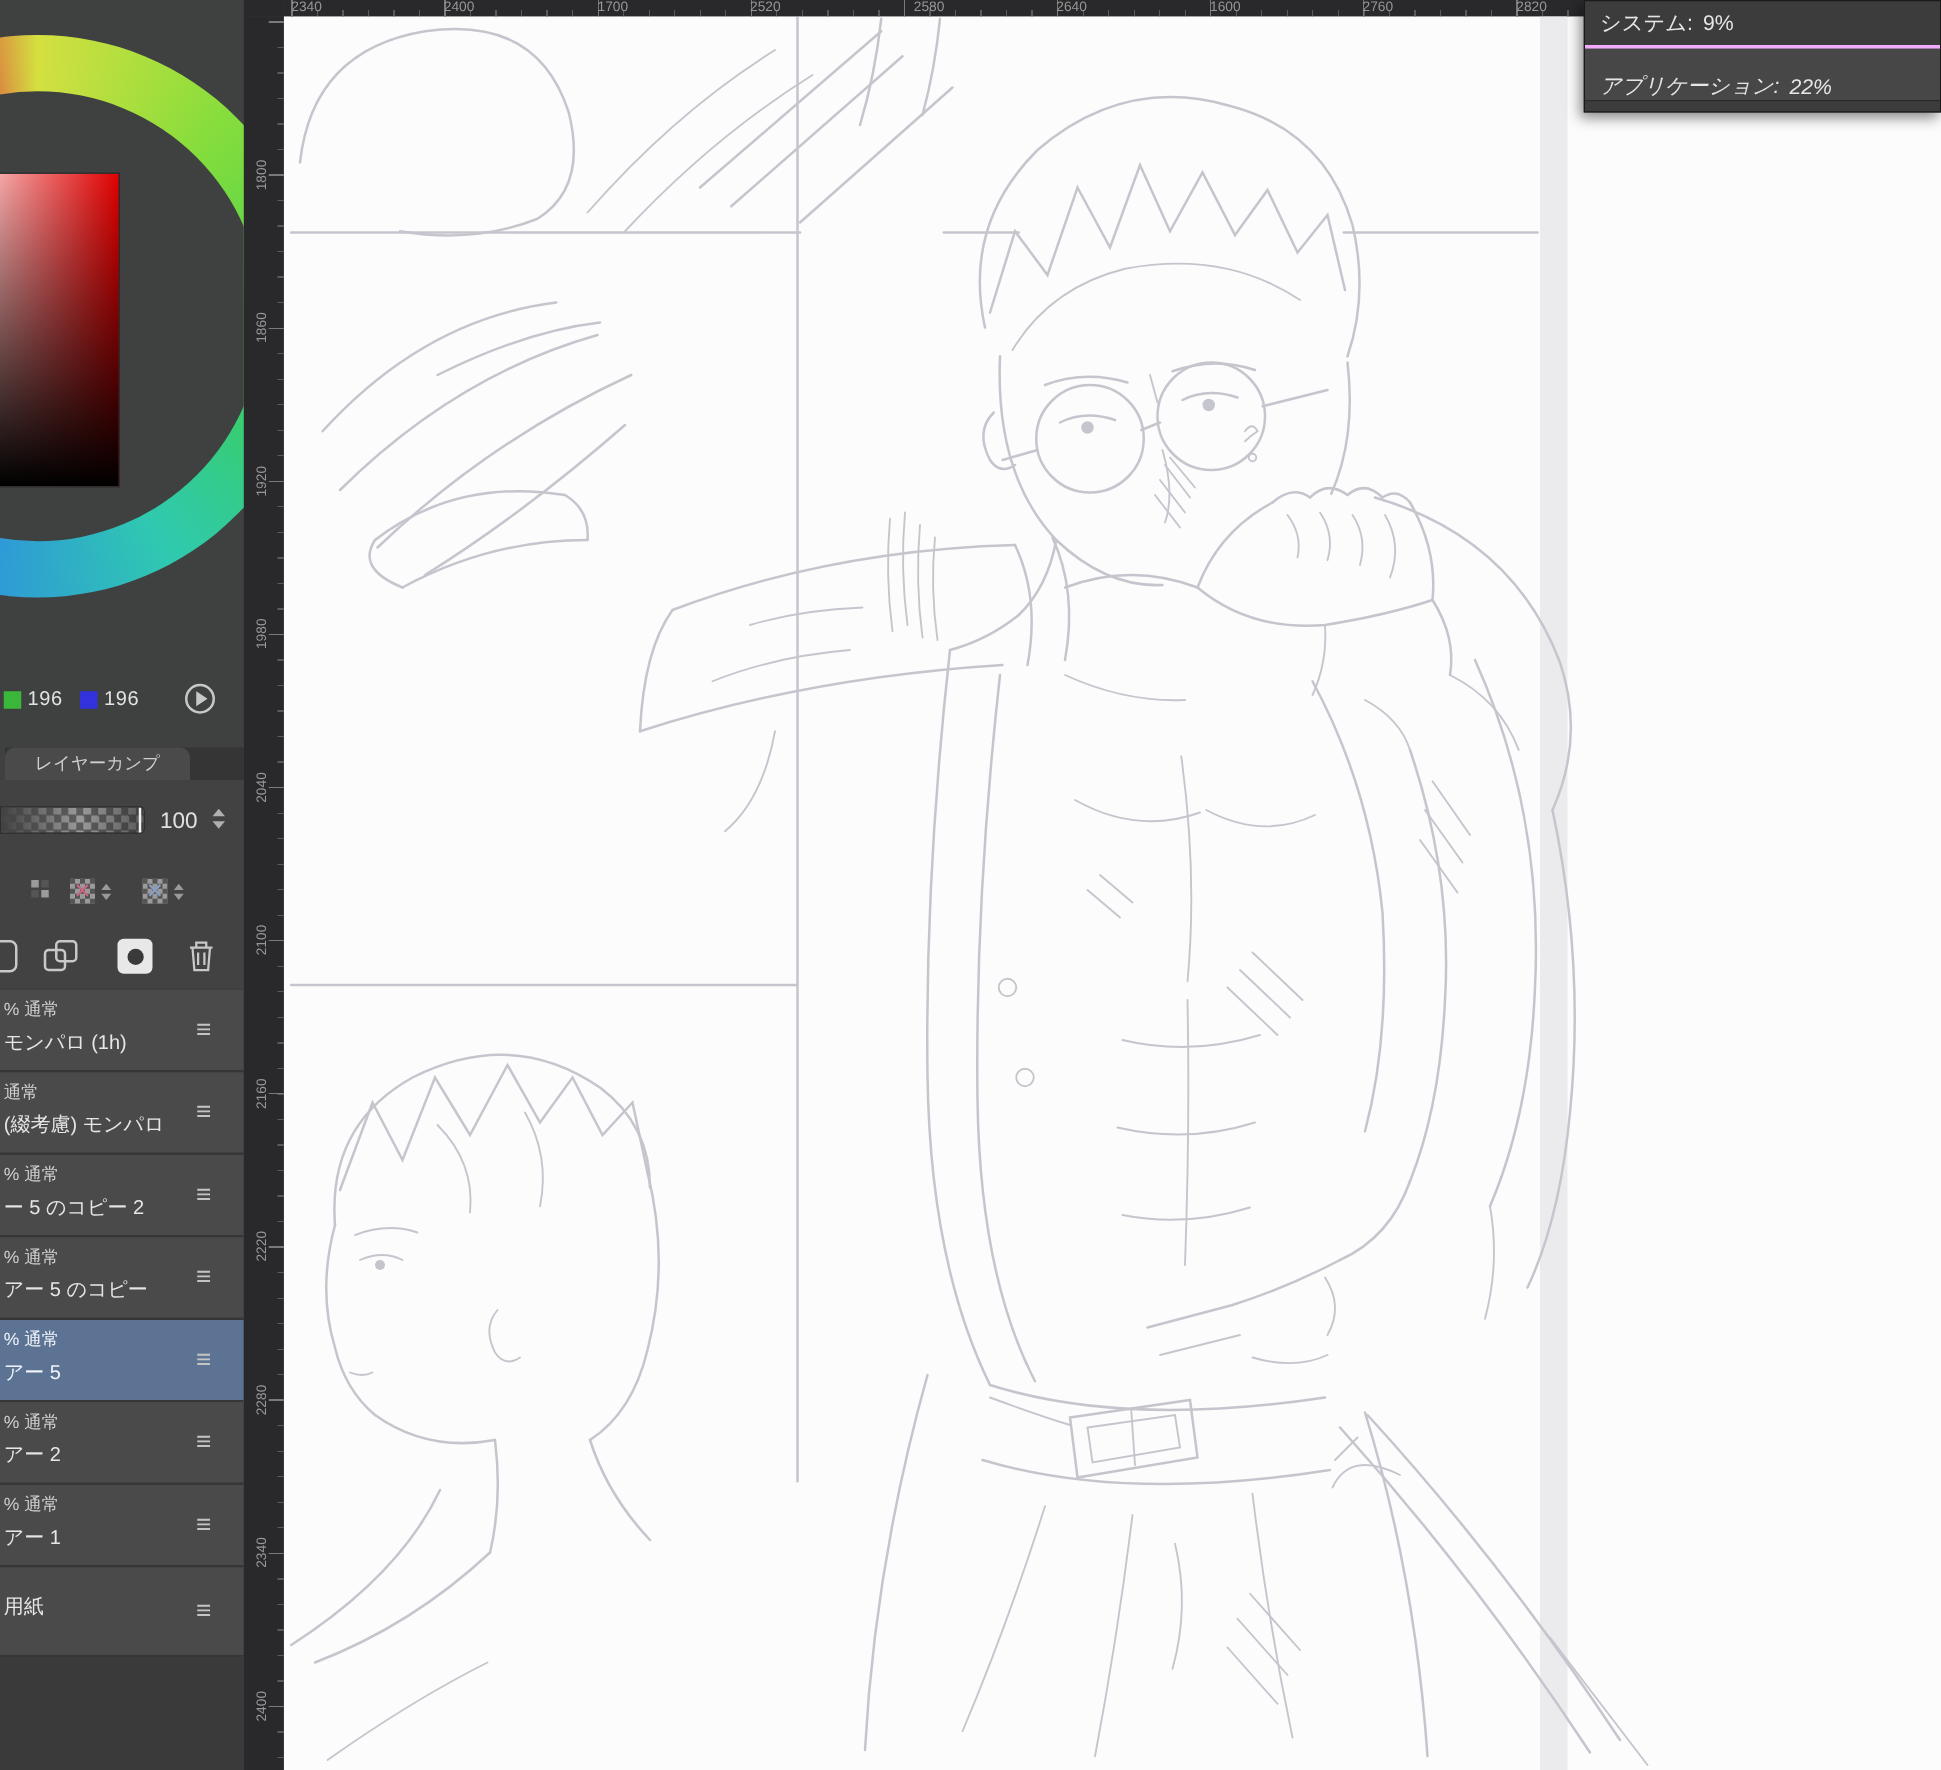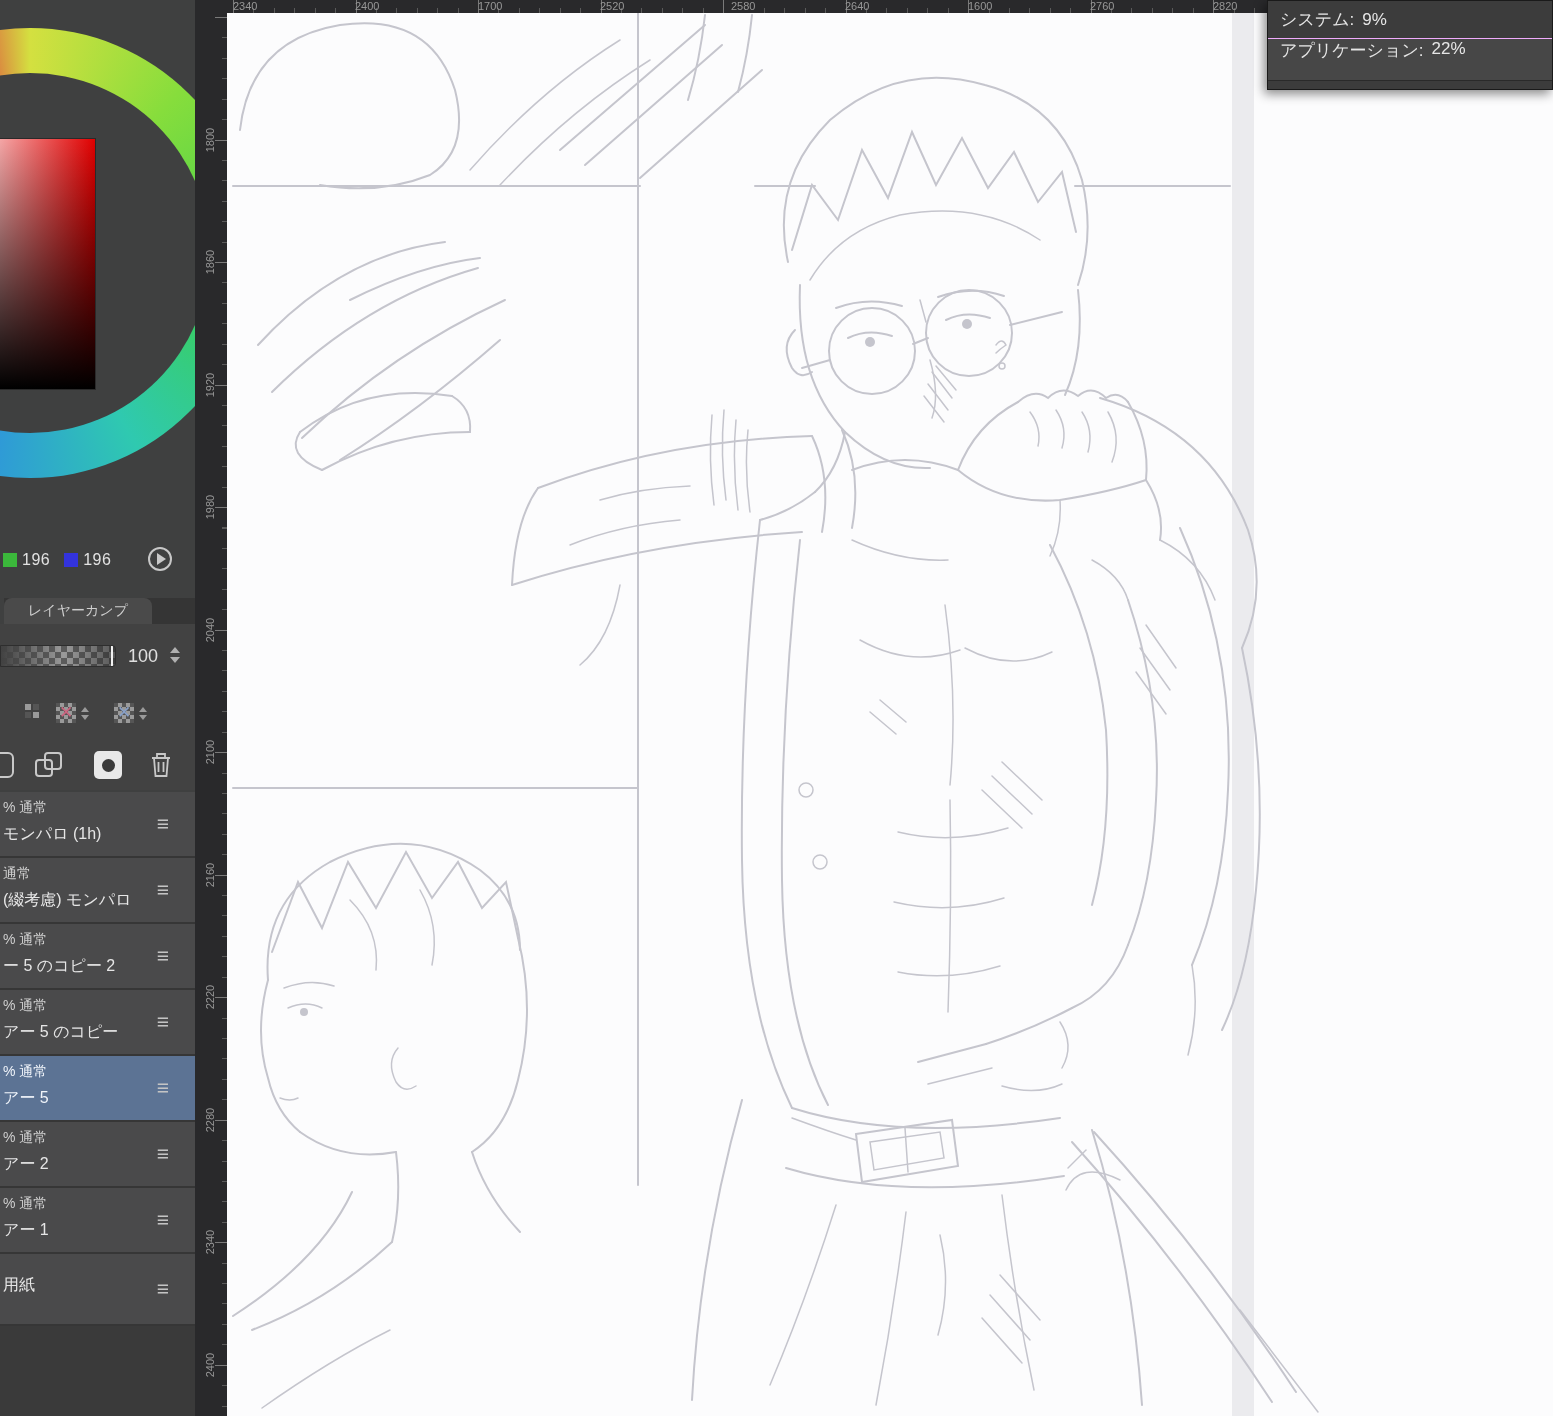--- a/index.html
+++ b/index.html
@@ -86,22 +86,22 @@
     font-size:11px; color:#979797; transform:rotate(-90deg); }
 
   
   .canvas { position:absolute; left:227px; top:13px; width:1326px; height:1403px; background:#fcfcfd; z-index:1; }
   .gutter { position:absolute; left:1232px; top:13px; width:22px; height:1403px; background:#ebebee; z-index:2; }
   .sketch { position:absolute; left:227px; top:13px; width:1326px; height:1403px; z-index:3; }
 
   
   .overlay { position:absolute; left:1267px; top:0; width:286px; height:90px; background:#3c3c3c;
     border:1px solid #1a1a1a; box-shadow:-3px 4px 10px rgba(0,0,0,.45); z-index:50; color:#e6e6e6; font-size:17px; }
-  .overlay .row1 { height:38px; display:flex; align-items:center; padding-left:12px; border-bottom:1px solid #f0abfc; }
-  .overlay .row2 { height:42px; display:flex; align-items:flex-start; padding-left:12px; background:#474747; border-bottom:1px solid #2a2a2a; }
+  .overlay .row1 { height:38px; display:flex; align-items:center; padding-left:12px; border-bottom:3px solid #f0abfc; }
+  .overlay .row2 { height:42px; display:flex; align-items:flex-end; padding-left:12px; background:#474747; border-bottom:1px solid #2a2a2a;font-style:italic; }
   .overlay .val { margin-left:8px; }
 </style>
 </head>
 <body>
 
 <div class="app">
 
   <div class="canvas"></div>
   <div class="gutter"></div>
 

